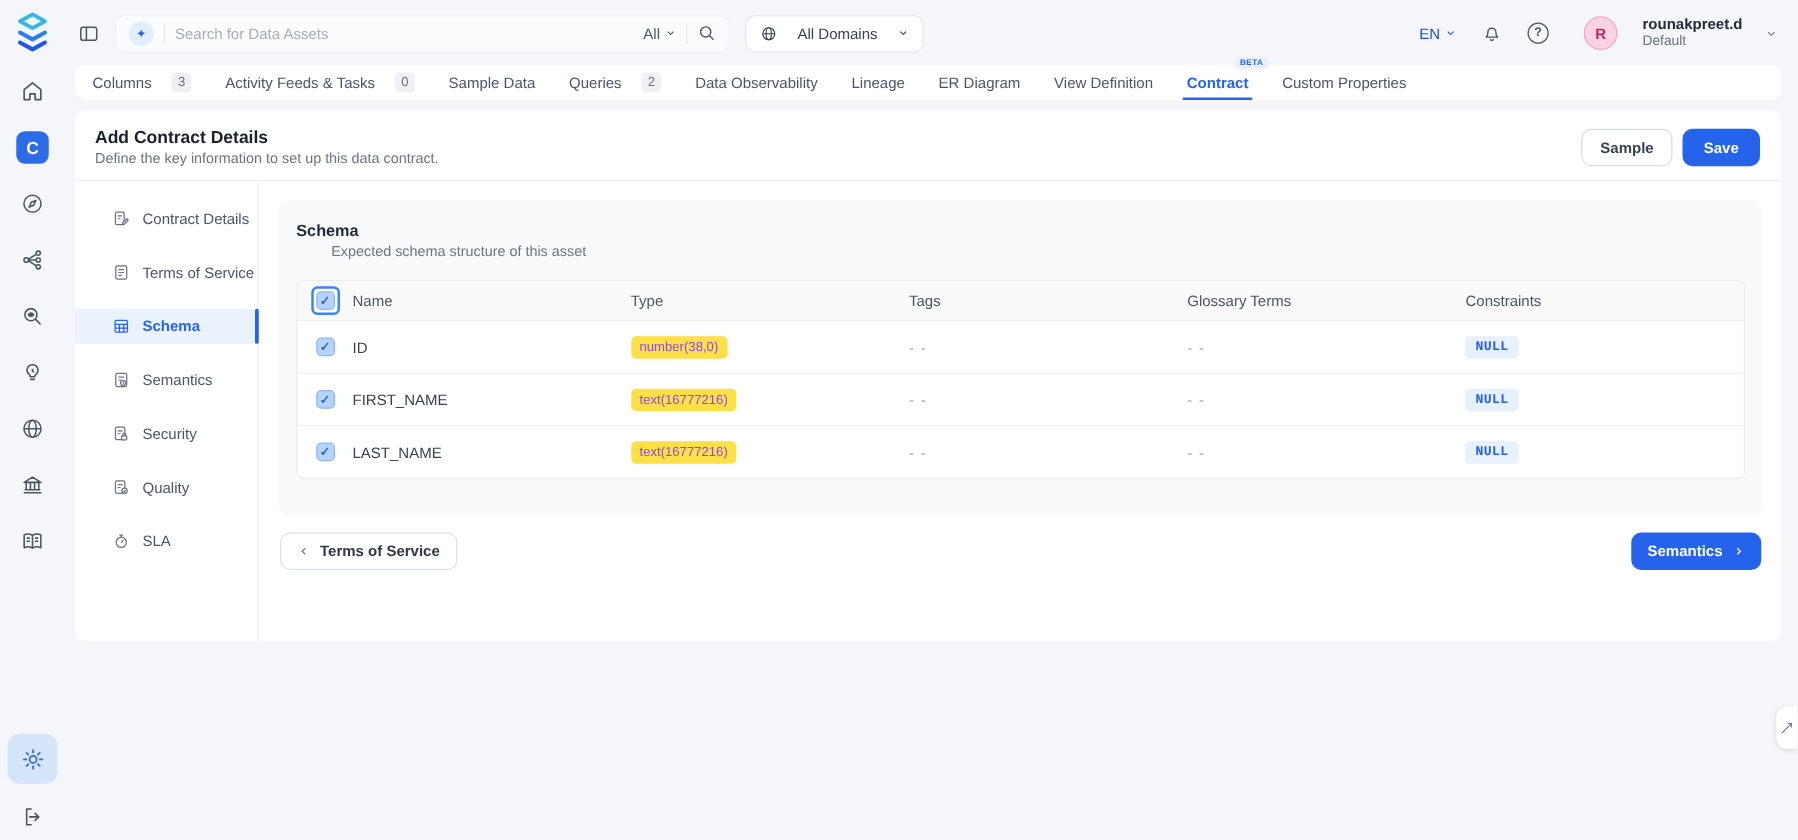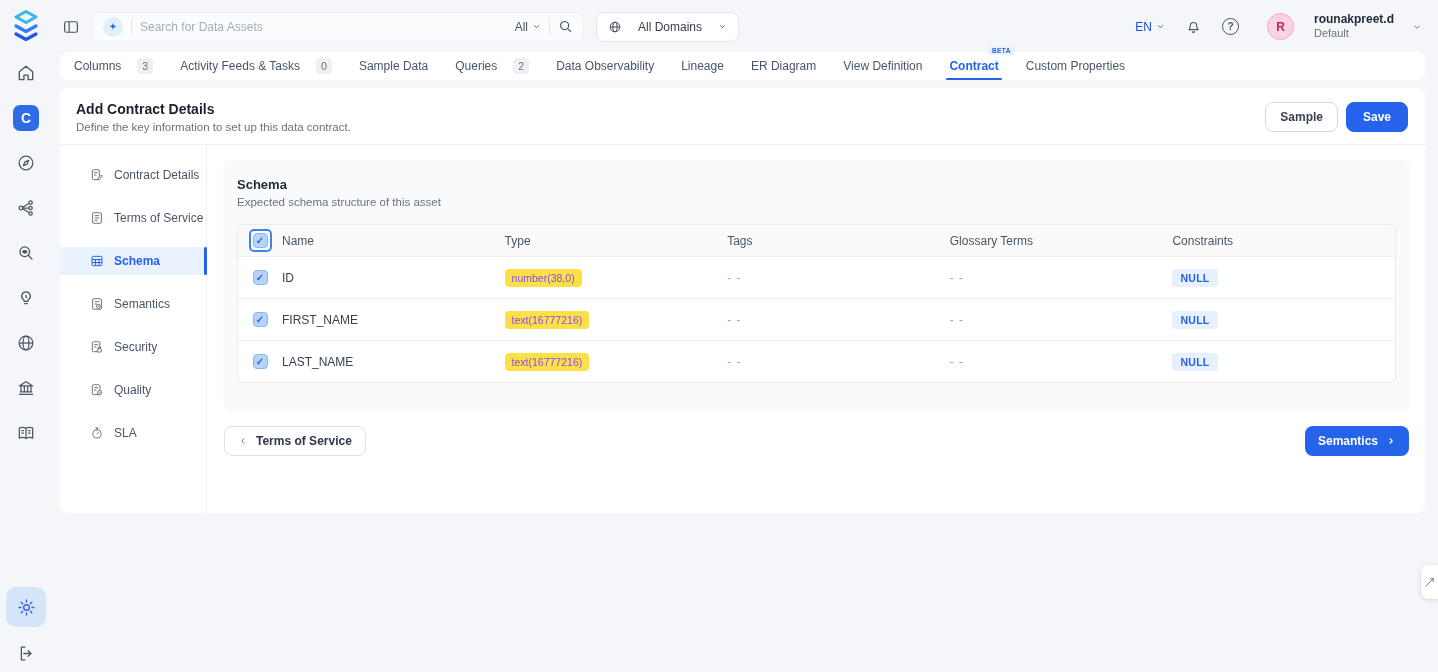--- a/index.html
+++ b/index.html
@@ -64,53 +64,53 @@
   .tab .count { background:#EEF0F4; border-radius:4px; font-size:10.5px; color:#6B7280; padding:0 5px; line-height:16px; }
   .tab.active { color:#2563EB; font-weight:600; }
   .tab.active::after { content:""; position:absolute; left:-3px; right:-3px; bottom:0; height:2.5px; border-radius:2px; background:#2563EB; }
   .beta-badge { position:absolute; top:-6px; right:-16px; font-size:6.5px; font-weight:700; letter-spacing:.4px; background:#E7F0FE; color:#2563EB; padding:1px 4px; border-radius:3px; }
 
   
   .main-card {
     position:absolute; left:60px; right:13px; top:88px; height:425px;
     background:#fff; border-radius:8px; display:flex; flex-direction:column;
   }
-  .form-header { display:flex; align-items:center; padding:13px 17px 11px 16px; }
+  .form-header { display:flex; align-items:flex-end; padding:13px 17px 11px 16px; }
   .fh-text { flex:1; }
   .fh-title { font-size:14px; font-weight:700; color:#1A202C; }
   .fh-sub { font-size:11.5px; color:#6B7280; margin-top:4px; }
   .fh-buttons { display:flex; gap:8px; }
   .btn { border-radius:8px; font-size:12px; font-weight:600; padding:7px 14px; cursor:pointer; font-family:"Liberation Sans", sans-serif; }
   .btn-cancel { background:#fff; border:1px solid #D7DBE0; color:#374151; }
   .btn-save { background:#2563EB; border:1px solid #2563EB; color:#fff; padding:7px 16px; }
   .h-div { border-top:1px solid #ECEEF1; }
 
   .form-body { flex:1; display:flex; min-height:0; }
   .fnav { width:147px; border-right:1px solid #ECEEF1; padding-top:16px; }
   .fnav-item { position:relative; height:28px; display:flex; align-items:center; gap:10px; padding-left:30px; margin-bottom:15px; font-size:12px; color:#4A5568; cursor:pointer; }
   .fnav-item .fnav-icon { color:#6B7280; display:flex; }
   .fnav-item.active { background:#EAF2FE; color:#2563EB; font-weight:700; }
   .fnav-item.active .fnav-icon { color:#2563EB; }
   .fnav-item.active::after { content:""; position:absolute; right:-1px; top:0; bottom:0; width:3px; background:#2563EB; border-radius:2px; }
 
   .form-content { flex:1; padding:15px 15px 0 16px; display:flex; flex-direction:column; }
   .panel { background:#F9FAFB; border-radius:8px; padding:17px 14px 29px; }
   .panel-title { font-size:13px; font-weight:700; color:#1F2937; }
-  .panel-sub { font-size:11.5px; color:#6B7280; margin-top:4px; }
+  .panel-sub { font-size:11.5px; color:#6B7280; margin-top:4px;margin-left:28px; }
 
   .schema-table { margin-top:16px; background:#fff; border:1px solid #E9EBEF; border-radius:6px; overflow:hidden; }
   .trow { display:flex; align-items:center; min-height:42px; border-top:1px solid #EEF0F2; font-size:12px; color:#374151; }
   .thead { min-height:31px; background:#FAFAFB; border-top:none; color:#4A5568; }
   .col-check { width:44px; display:flex; justify-content:center; align-items:center; }
   .col { flex:1; padding-right:8px; }
   .cbx { width:15px; height:15px; background:#B6D4FA; border:1px solid #8AB6F2; border-radius:4px; color:#2B63C9; font-size:10px; font-weight:700; display:flex; align-items:center; justify-content:center; cursor:pointer; }
   .ring { display:inline-flex; border:2px solid #3B82F6; border-radius:5px; padding:2px; background:#fff; }
   .dash { color:#9CA3AF; letter-spacing:1px; }
   .chip-type { display:inline-block; background:#fde047; color:#8A4BEB; font-size:10.5px; padding:3px 7px; border-radius:4px; }
-  .chip-null { display:inline-block; background:#E7F0FD; color:#2563EB; font-size:10.5px; font-weight:700; padding:3px 8px; border-radius:4px; letter-spacing:.3px; }
+  .chip-null { display:inline-block; background:#E7F0FD; color:#2563EB; font-size:10.5px; font-weight:700; padding:3px 8px; border-radius:4px; letter-spacing:.3px;font-family:Liberation Mono, monospace; }
 
   .footer-row { display:flex; justify-content:space-between; align-items:center; padding:14px 1px 16px; }
   .btn-prev { display:flex; align-items:center; gap:8px; background:#fff; border:1px solid #DDE1E6; border-radius:8px; padding:7px 13px; font-size:12px; font-weight:700; color:#2D3748; cursor:pointer; }
   .btn-prev .chev { color:#6B7280; display:flex; }
   .btn-next { display:flex; align-items:center; gap:8px; background:#2563EB; border:none; border-radius:8px; padding:8px 13px; font-size:12px; font-weight:700; color:#fff; cursor:pointer; font-family:"Liberation Sans", sans-serif; }
 
   
   .right-tab {
     position:absolute; right:0; top:565px; width:17px; height:34px; background:#fff;
     border-radius:8px 0 0 8px; box-shadow:0 1px 4px rgba(15,23,42,.15);

